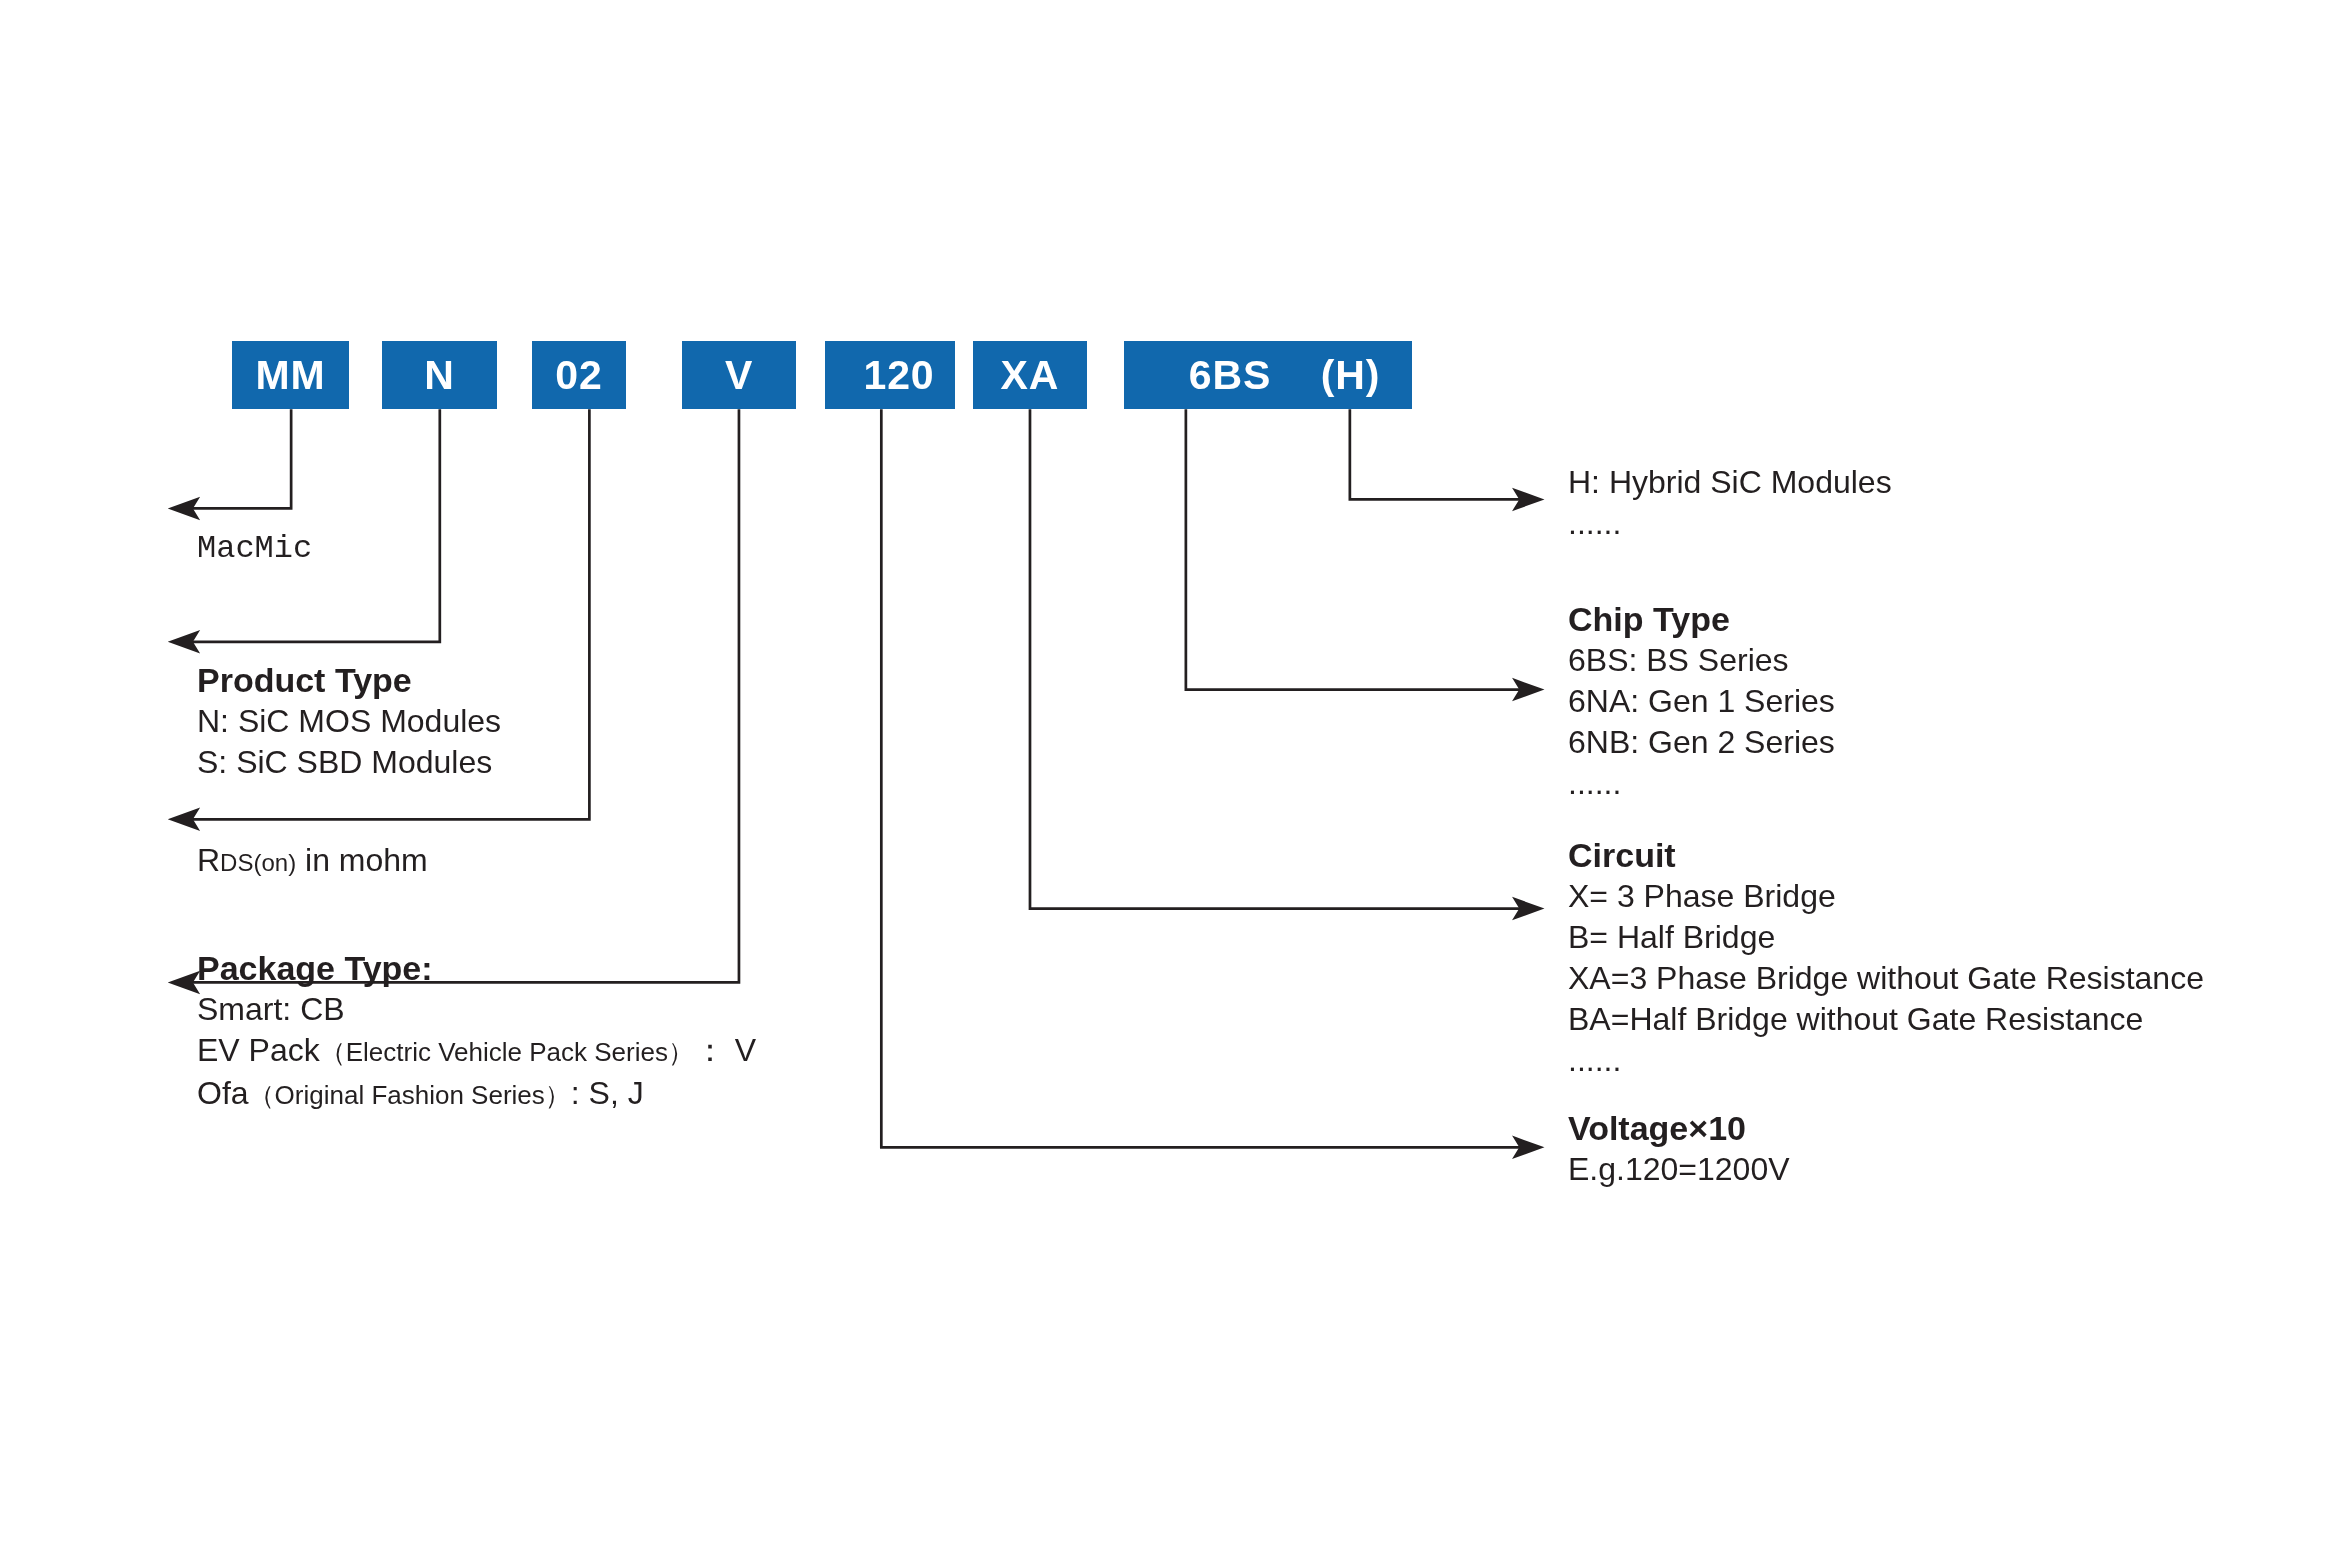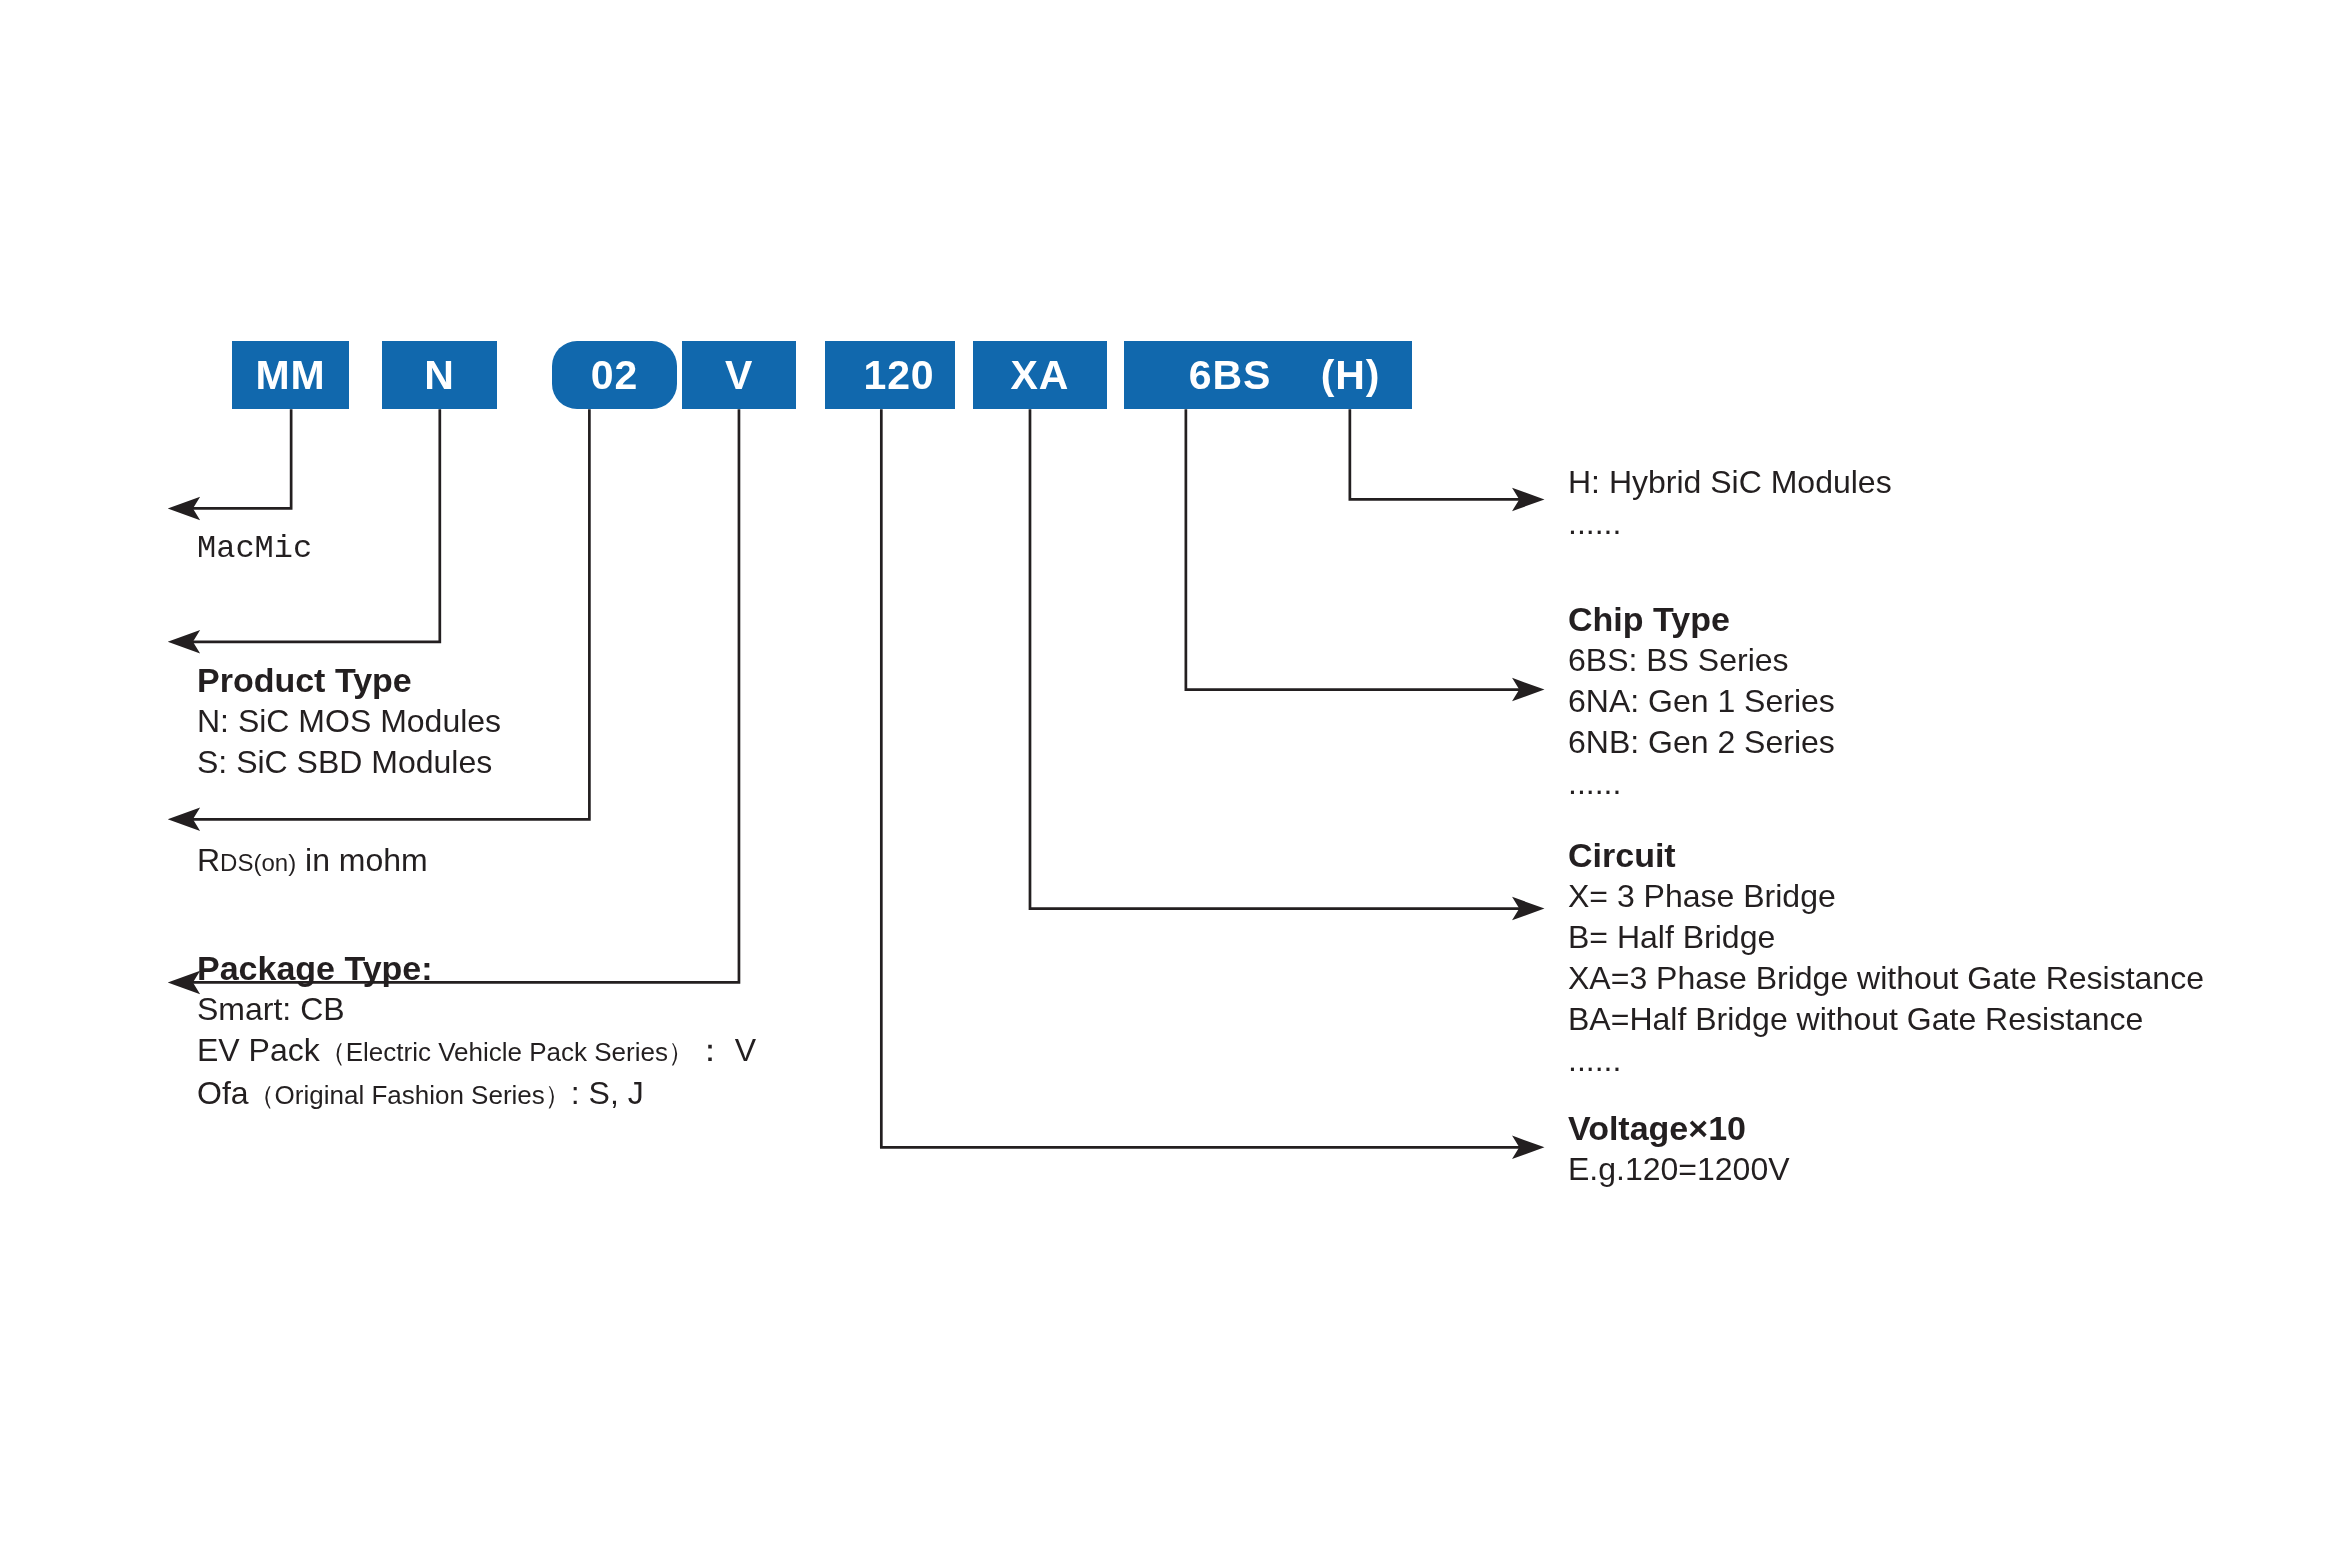--- a/index.html
+++ b/index.html
@@ -67,24 +67,24 @@
       <polygon points="186,1077 222,1064 214,1077 222,1090"></polygon>
       <polygon points="1714,541 1678,528 1686,541 1678,554"></polygon>
       <polygon points="1714,752 1678,739 1686,752 1678,765"></polygon>
       <polygon points="1714,995 1678,982 1686,995 1678,1008"></polygon>
       <polygon points="1714,1260 1678,1247 1686,1260 1678,1273"></polygon>
     </g>
   </svg>
 
   <div class="pbox" style="left:232px;  width:117px;">MM</div>
   <div class="pbox" style="left:382px;  width:115px;">N</div>
-  <div class="pbox" style="left:552px;  width:125px;border-radius:25px;">02</div>
+  <div class="pbox" style="left:532px;  width:94px;">02</div>
   <div class="pbox" style="left:682px;  width:114px;">V</div>
   <div class="pbox" style="left:825px;  width:112px;padding-left:18px;">120</div>
-  <div class="pbox" style="left:973px; width:134px;">XA</div>
+  <div class="pbox" style="left:973px; width:114px;">XA</div>
   <div class="pbox" style="left:1124px; width:124px;padding-left:44px;">6BS</div>
   <div class="pbox" style="left:1289px; width:123px;">(H)</div>
 
   <div class="txt left-col" style="top:516px;font-family:Liberation Mono, monospace;">
     <span class="line">MacMic</span>
   </div>
 
   <div class="txt left-col" style="top:648px;">
     <span class="line hdr">Product Type</span>
     <span class="line">N: SiC MOS Modules</span>

